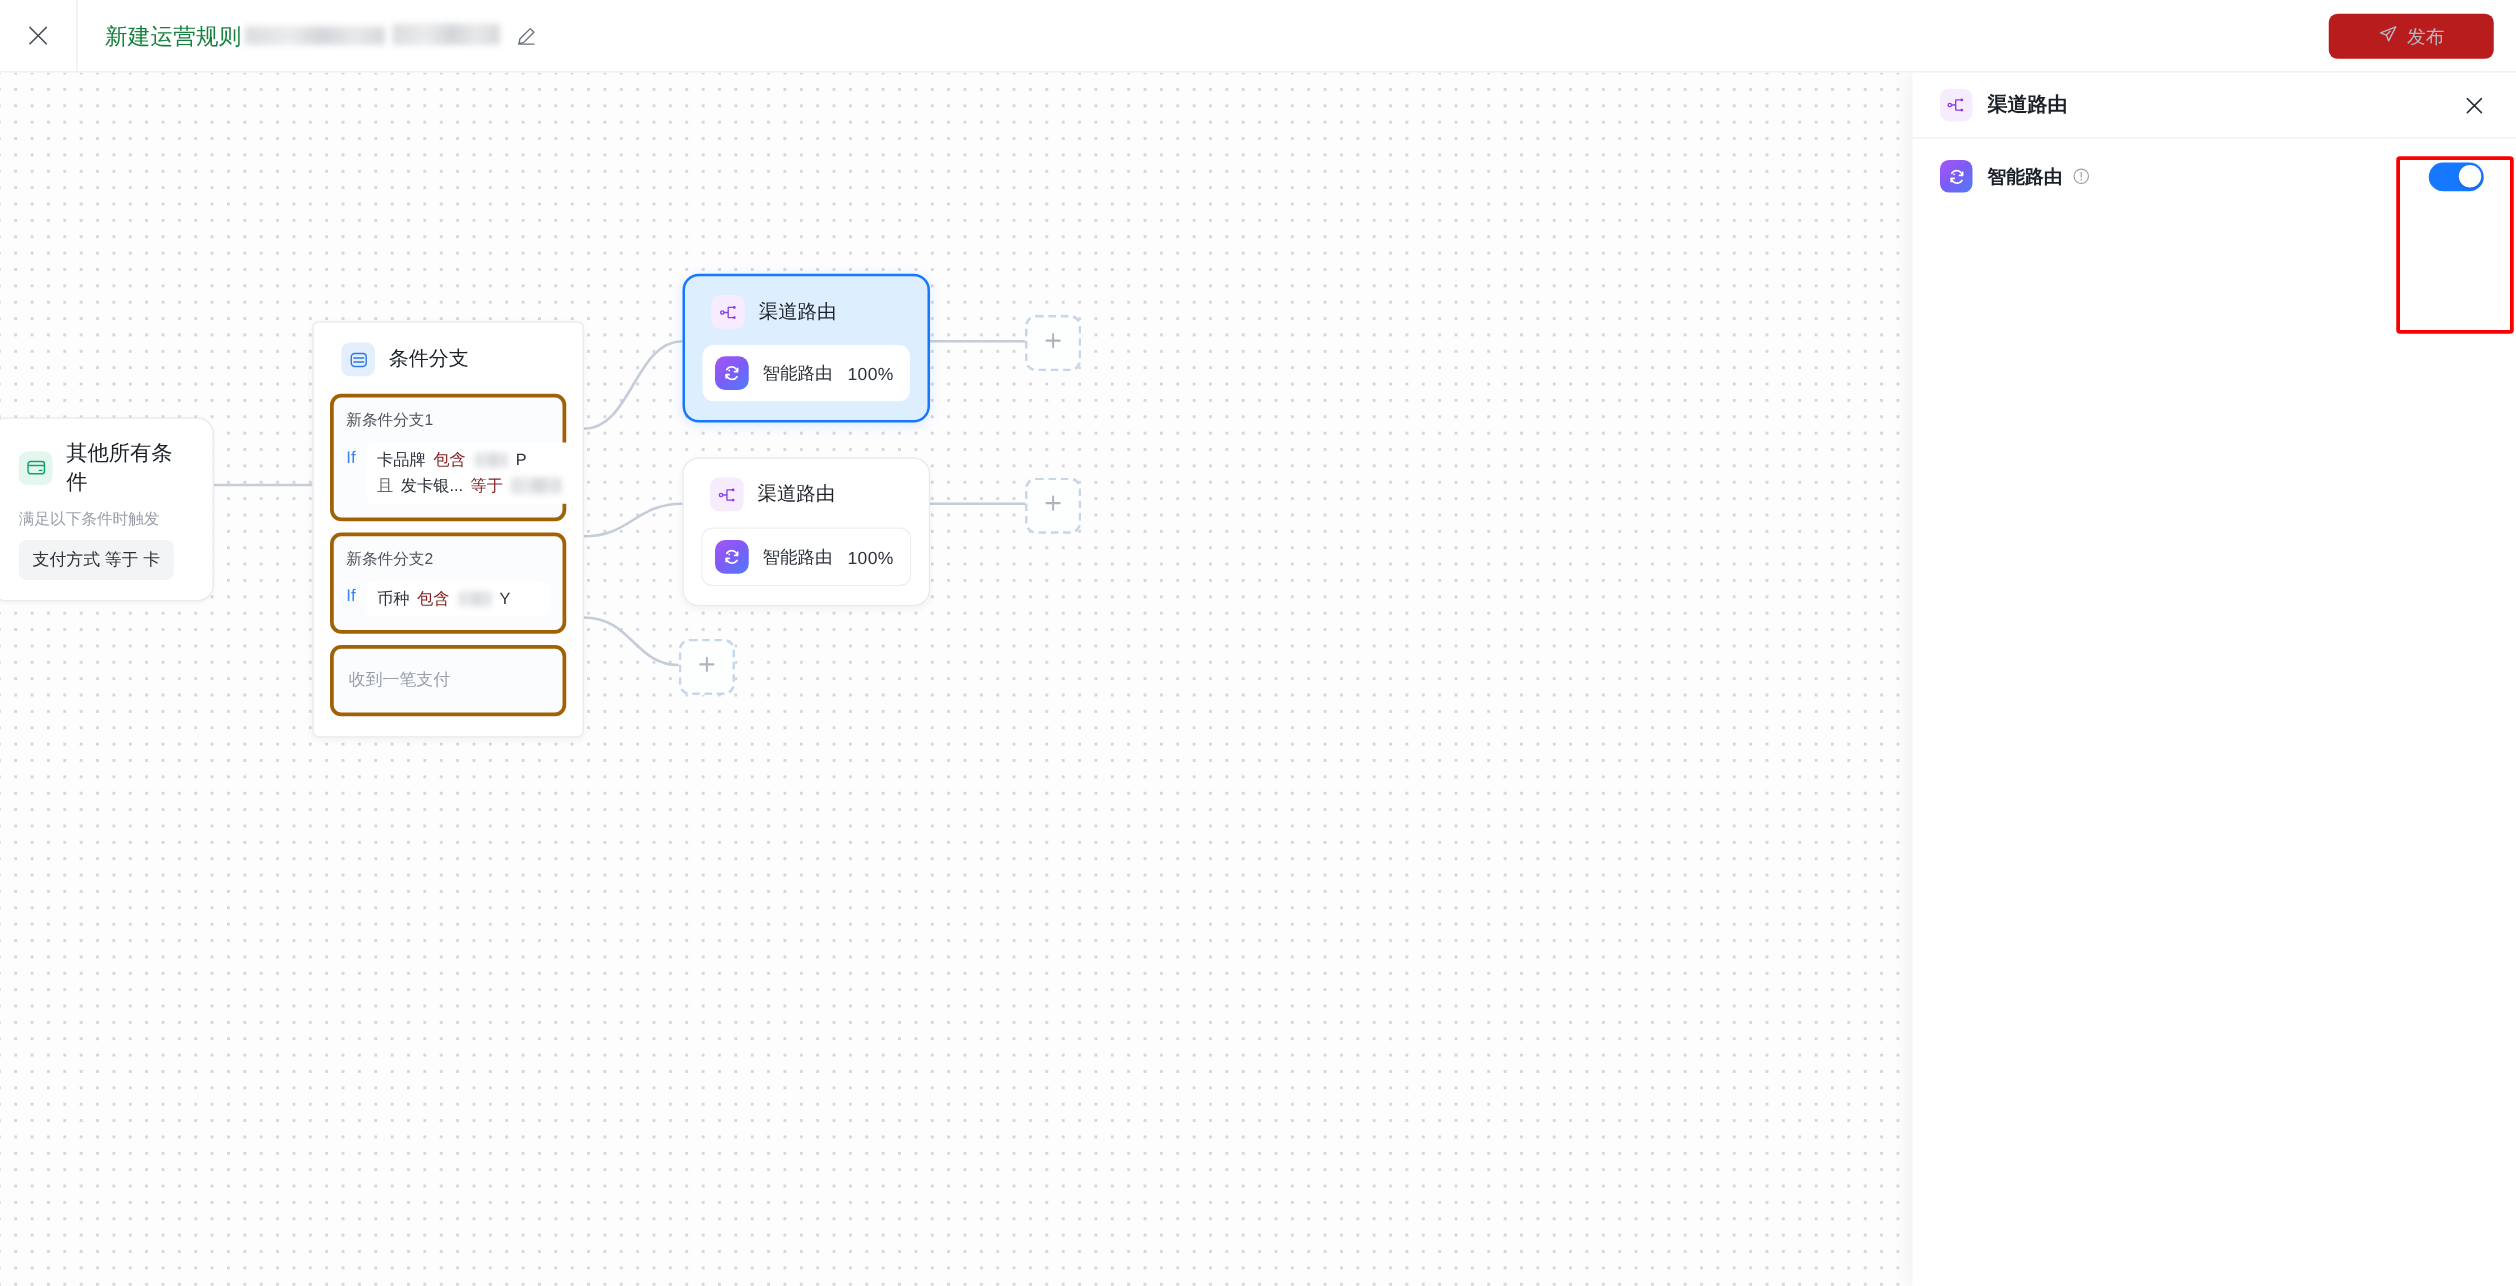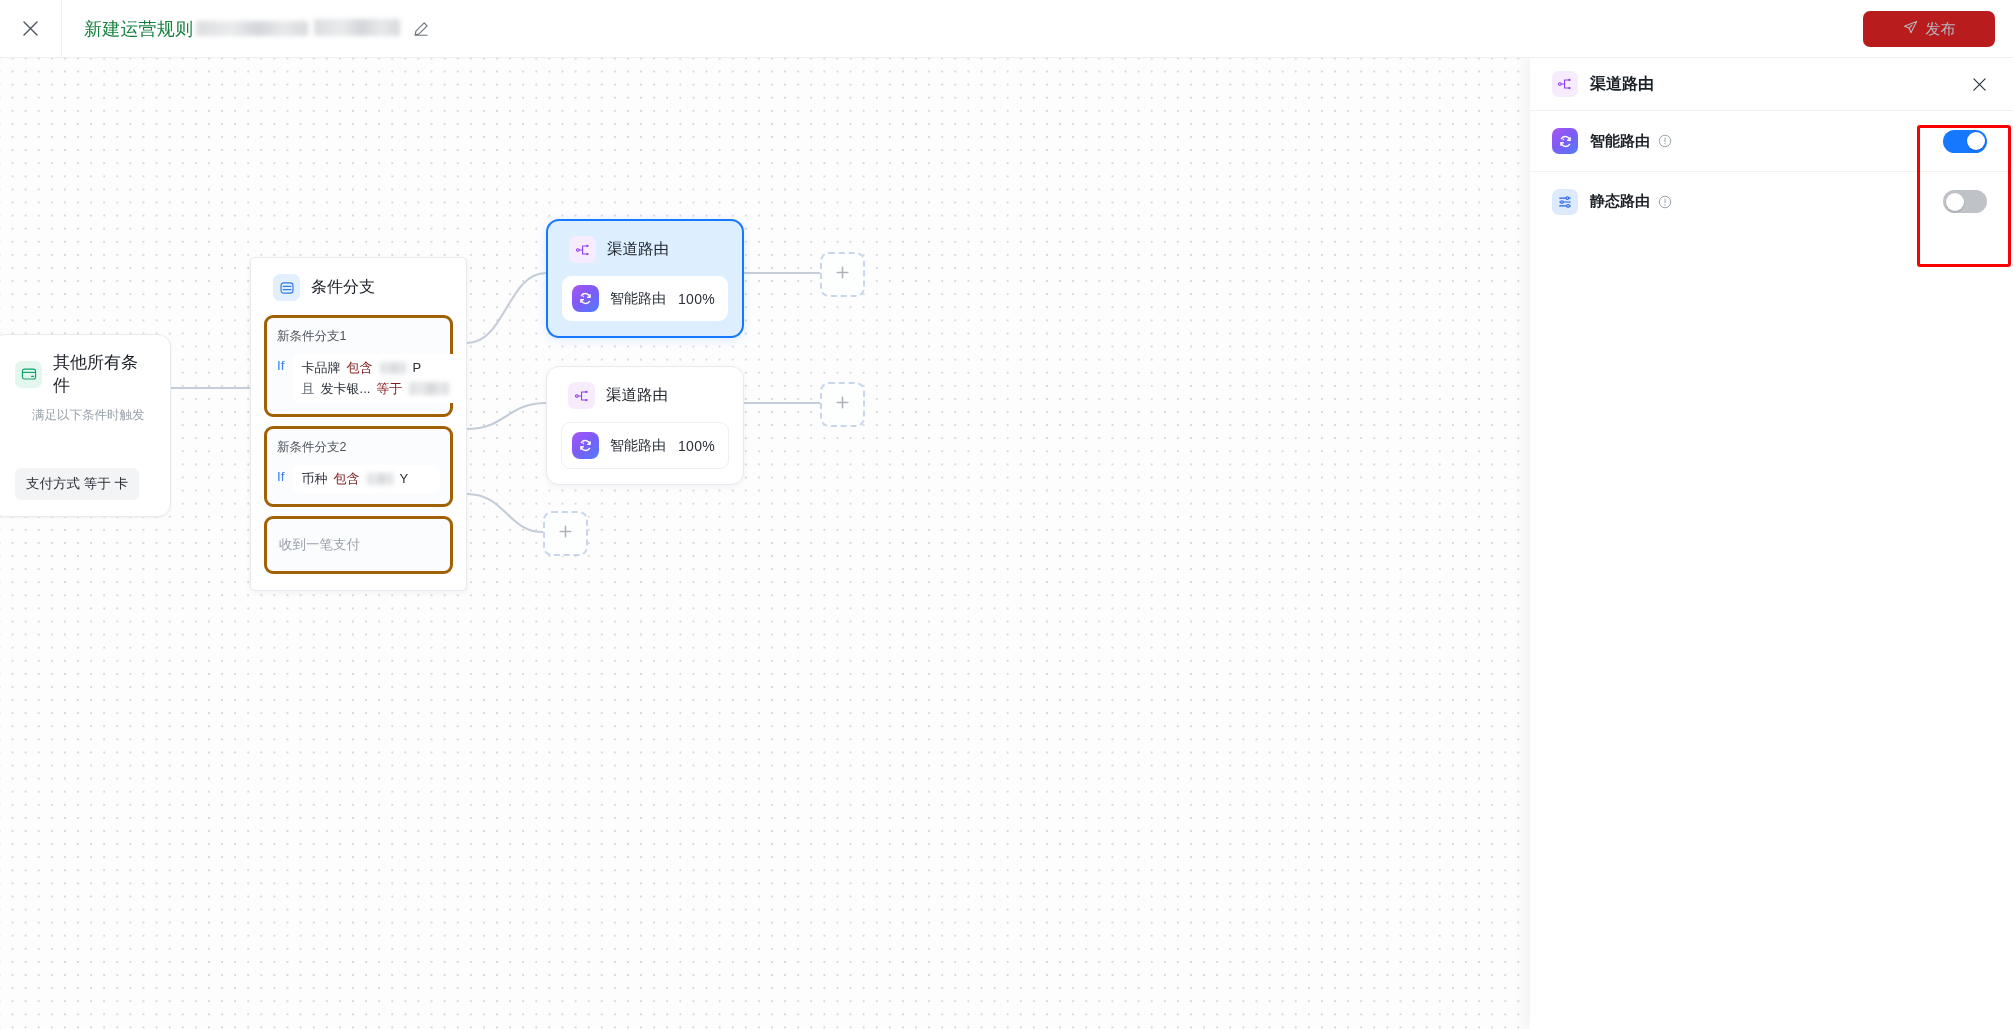--- a/index.html
+++ b/index.html
@@ -68,24 +68,24 @@
 
   
   #trigger {
     left: -8px; top: 276px; width: 179px; min-height: 108px;
     border: 1px solid #e7eaee; border-radius: 13px;
     padding: 16px 16px 16px 22px;
     box-shadow: 0 1px 3px rgba(22,30,48,.05);
   }
   #trigger .node-ico { background: #e3f7ee; }
   #trigger .node-name { font-size: 17px; }
-  .trigger-sub { font-size: 12.5px; color: #9aa1ab; margin: 10px 0 8px 17px; }
+  .trigger-sub { font-size: 12.5px; color: #9aa1ab; margin: 10px 0 8px 0; }
   .cond-chip {
     background: #f3f4f6; border-radius: 6px; padding: 7px 11px;
-    font-size: 13.5px; color: #2b3139; display: inline-block; white-space: nowrap; margin-top: 36px;
+    font-size: 13.5px; color: #2b3139; display: inline-block; white-space: nowrap;
   }
 
   
   #cond-node {
     left: 250px; top: 186px; width: 217px;
     border: 1px solid #e7eaee; border-radius: 5px;
     padding: 14px 13px 16px 13px;
     box-shadow: 0 2px 6px rgba(22,30,48,.05);
     margin-top: 13px;
   }
@@ -435,39 +435,17 @@
           <path d="M8 4.6v4.2" stroke="#9aa1ab" stroke-width="1.1" stroke-linecap="round"></path>
           <circle cx="8" cy="11.1" r=".75" fill="#9aa1ab"></circle>
         </svg>
       </span>
       <span class="spacer"></span>
       <span class="switch on">
         <span class="knob"></span>
       </span>
     </div>
 
-    <div class="panel-row">
-      <span class="panel-row-ico ico-static">
-        <svg width="16" height="16" viewBox="0 0 18 18" fill="none" aria-hidden="true">
-          <path d="M3 4.6h12M3 9h12M3 13.4h12" stroke="#2563eb" stroke-width="1.3" stroke-linecap="round"></path>
-          <circle cx="11.6" cy="4.6" r="1.5" fill="#dbe9fd" stroke="#2563eb" stroke-width="1.2"></circle>
-          <circle cx="5.6" cy="9" r="1.5" fill="#dbe9fd" stroke="#2563eb" stroke-width="1.2"></circle>
-          <circle cx="12.4" cy="13.4" r="1.5" fill="#dbe9fd" stroke="#2563eb" stroke-width="1.2"></circle>
-        </svg>
-      </span>
-      <span class="panel-row-label">静态路由</span>
-      <span class="info-ico">
-        <svg width="14" height="14" viewBox="0 0 16 16" fill="none" aria-hidden="true">
-          <circle cx="8" cy="8" r="6.6" stroke="#9aa1ab" stroke-width="1.1"></circle>
-          <path d="M8 4.6v4.2" stroke="#9aa1ab" stroke-width="1.1" stroke-linecap="round"></path>
-          <circle cx="8" cy="11.1" r=".75" fill="#9aa1ab"></circle>
-        </svg>
-      </span>
-      <span class="spacer"></span>
-      <span class="switch off">
-        <span class="knob"></span>
-      </span>
-    </div>
   </div>
 
   <div class="annot-box"></div>
 
 </div>
 
 </body></html>

